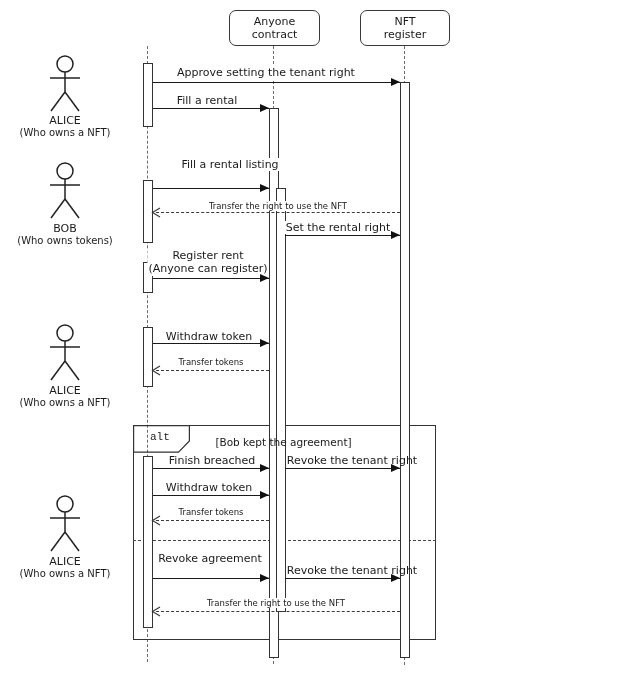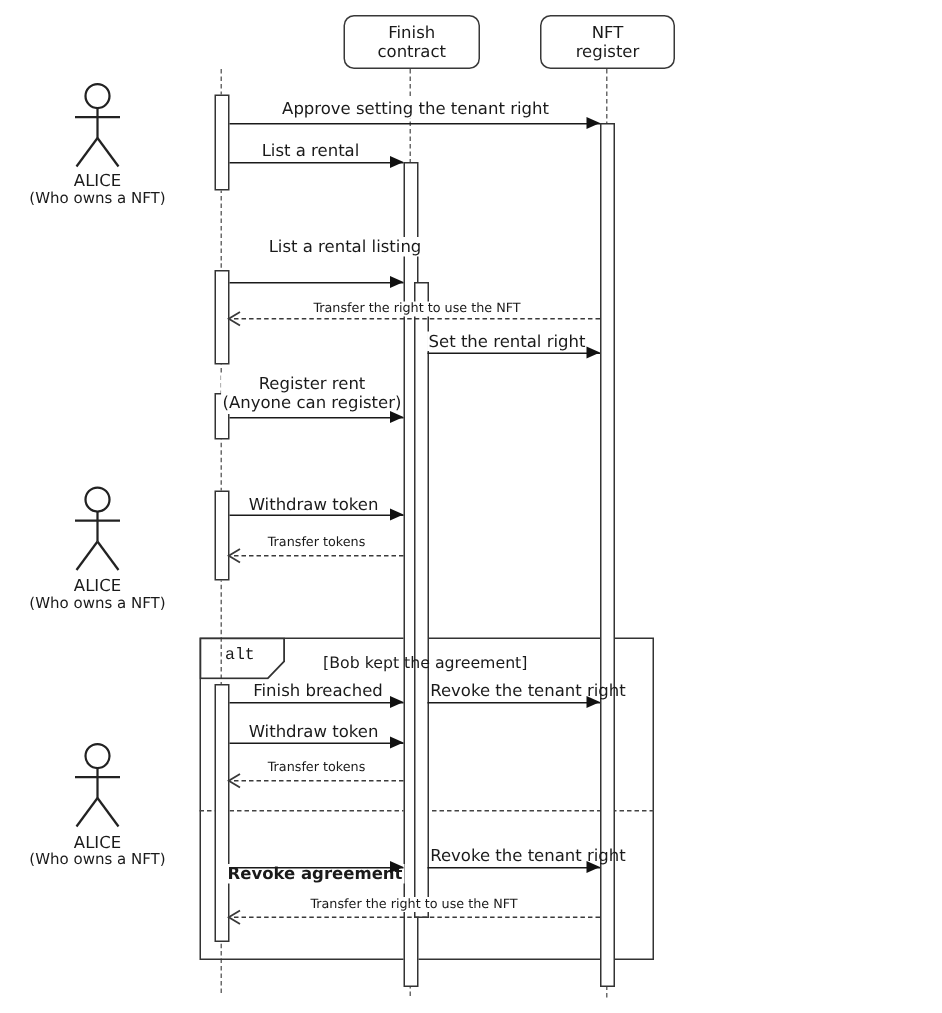--- a/index.html
+++ b/index.html
@@ -47,21 +47,21 @@
   <div class="lifeline" style="left:404px;top:46px;height:619px;"></div>
 
   <div class="alt-frame" style="left:133px;top:425px;width:303px;height:215px;"></div>
   <div class="alt-divider" style="left:133px;top:540px;width:303px;"></div>
   <svg class="alt-tag" style="left:133px;top:425px;" width="58" height="28" viewBox="0 0 58 28">
     <path d="M0.6,0.6 H56.4 V16 L45.5,27.2 H0.6 Z" fill="none" stroke="#333" stroke-width="1.2"></path>
   </svg>
   <div class="alt-tag-text" style="left:150px;top:431px;">alt</div>
   <div class="guard" style="left:274px;top:436px;">[Bob kept the agreement]</div>
 
-  <div class="head-box" style="left:229px;top:10px;width:91px;height:36px;">Finish
+  <div class="head-box" style="left:229px;top:10px;width:91px;height:36px;">Anyone
 contract</div>
   <div class="head-box" style="left:360px;top:10px;width:90px;height:36px;">NFT
 register</div>
 
   <div class="activation" style="left:143px;top:63px;height:64px;"></div>
   <div class="activation" style="left:143px;top:180px;height:63px;"></div>
   <div class="activation" style="left:143px;top:262px;height:31px;"></div>
   <div class="activation" style="left:143px;top:327px;height:60px;"></div>
   <div class="activation" style="left:143px;top:456px;height:172px;"></div>
   <div class="activation" style="left:269px;top:108px;height:550px;"></div>
@@ -73,20 +73,31 @@
       <circle cx="18" cy="9" r="8" fill="none" stroke="#222" stroke-width="1.5"></circle>
       <line x1="18" y1="17" x2="18" y2="37" stroke="#222" stroke-width="1.5"></line>
       <line x1="3" y1="23" x2="33" y2="23" stroke="#222" stroke-width="1.5"></line>
       <line x1="18" y1="37" x2="4" y2="56" stroke="#222" stroke-width="1.5"></line>
       <line x1="18" y1="37" x2="32" y2="56" stroke="#222" stroke-width="1.5"></line>
     </svg>
     <div class="actor-name" style="top:59px;">ALICE</div>
     <div class="actor-sub" style="top:72px;">(Who owns a NFT)</div>
   </div>
 
+  <div class="actor" style="top:162px;height:90px;">
+    <svg class="actor-fig" style="top:0;" width="36" height="58" viewBox="0 0 36 58">
+      <circle cx="18" cy="9" r="8" fill="none" stroke="#222" stroke-width="1.5"></circle>
+      <line x1="18" y1="17" x2="18" y2="37" stroke="#222" stroke-width="1.5"></line>
+      <line x1="3" y1="23" x2="33" y2="23" stroke="#222" stroke-width="1.5"></line>
+      <line x1="18" y1="37" x2="4" y2="56" stroke="#222" stroke-width="1.5"></line>
+      <line x1="18" y1="37" x2="32" y2="56" stroke="#222" stroke-width="1.5"></line>
+    </svg>
+    <div class="actor-name" style="top:60px;">BOB</div>
+    <div class="actor-sub" style="top:73px;">(Who owns tokens)</div>
+  </div>
 
   <div class="actor" style="top:324px;height:90px;">
     <svg class="actor-fig" style="top:0;" width="36" height="58" viewBox="0 0 36 58">
       <circle cx="18" cy="9" r="8" fill="none" stroke="#222" stroke-width="1.5"></circle>
       <line x1="18" y1="17" x2="18" y2="37" stroke="#222" stroke-width="1.5"></line>
       <line x1="3" y1="23" x2="33" y2="23" stroke="#222" stroke-width="1.5"></line>
       <line x1="18" y1="37" x2="4" y2="56" stroke="#222" stroke-width="1.5"></line>
       <line x1="18" y1="37" x2="32" y2="56" stroke="#222" stroke-width="1.5"></line>
     </svg>
     <div class="actor-name" style="top:60px;">ALICE</div>
@@ -99,34 +110,34 @@
       <line x1="18" y1="17" x2="18" y2="37" stroke="#222" stroke-width="1.5"></line>
       <line x1="3" y1="23" x2="33" y2="23" stroke="#222" stroke-width="1.5"></line>
       <line x1="18" y1="37" x2="4" y2="56" stroke="#222" stroke-width="1.5"></line>
       <line x1="18" y1="37" x2="32" y2="56" stroke="#222" stroke-width="1.5"></line>
     </svg>
     <div class="actor-name" style="top:60px;">ALICE</div>
     <div class="actor-sub" style="top:73px;">(Who owns a NFT)</div>
   </div>
 
   <div>
-    <div class="msg-label" style="left:277px;top:66px;">Approve setting the tenant right</div>
+    <div class="msg-label" style="left:266px;top:66px;">Approve setting the tenant right</div>
     <div class="msg-line" style="left:153px;top:82px;width:247px;"></div>
     <div class="arrow-solid" style="left:391px;top:78px;"></div>
   </div>
 
   <div>
-    <div class="msg-label" style="left:207px;top:94px;">List a rental</div>
+    <div class="msg-label" style="left:207px;top:94px;">Fill a rental</div>
     <div class="msg-line" style="left:153px;top:108px;width:116px;"></div>
     <div class="arrow-solid" style="left:260px;top:104px;"></div>
   </div>
 
   <div>
     <div class="msg-label" style="left:230px;top:158px;">
-      <div>List a rental listing</div>
+      <div>Fill a rental listing</div>
     </div>
     <div class="msg-line" style="left:153px;top:188px;width:116px;"></div>
     <div class="arrow-solid" style="left:260px;top:184px;"></div>
   </div>
 
   <div>
     <div class="msg-label small" style="left:278px;top:201px;">Transfer the right to use the NFT</div>
     <div class="msg-line dashed" style="left:156px;top:212px;width:244px;"></div>
     <svg class="arrow-open" style="left:151px;top:207px;" width="10" height="11" viewBox="0 0 10 11">
       <path d="M9,1 L1.5,5.5 L9,10" fill="none" stroke="#3a3a3a" stroke-width="1.2"></path>
@@ -182,21 +193,21 @@
 
   <div>
     <div class="msg-label small" style="left:211px;top:507px;">Transfer tokens</div>
     <div class="msg-line dashed" style="left:156px;top:520px;width:113px;"></div>
     <svg class="arrow-open" style="left:151px;top:515px;" width="10" height="11" viewBox="0 0 10 11">
       <path d="M9,1 L1.5,5.5 L9,10" fill="none" stroke="#3a3a3a" stroke-width="1.2"></path>
     </svg>
   </div>
 
   <div>
-    <div class="msg-label" style="left:210px;top:576px;font-weight:bold;">Revoke agreement</div>
+    <div class="msg-label" style="left:210px;top:552px;">Revoke agreement</div>
     <div class="msg-line" style="left:153px;top:578px;width:116px;"></div>
     <div class="arrow-solid" style="left:260px;top:574px;"></div>
   </div>
 
   <div>
     <div class="msg-label" style="left:352px;top:564px;background:transparent;">Revoke the tenant right</div>
     <div class="msg-line" style="left:285px;top:578px;width:115px;"></div>
     <div class="arrow-solid" style="left:391px;top:574px;"></div>
   </div>
 

